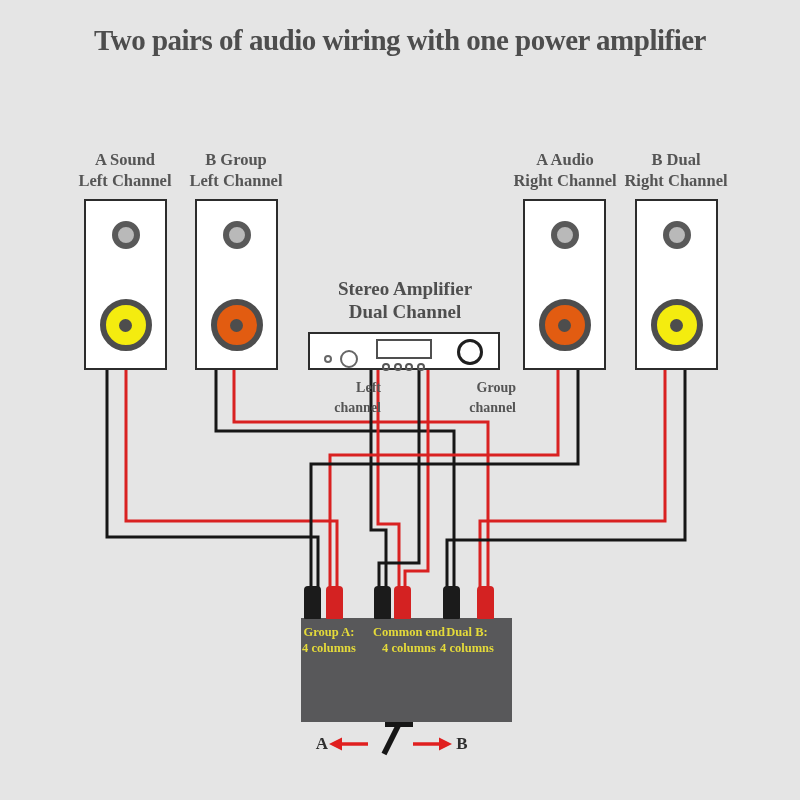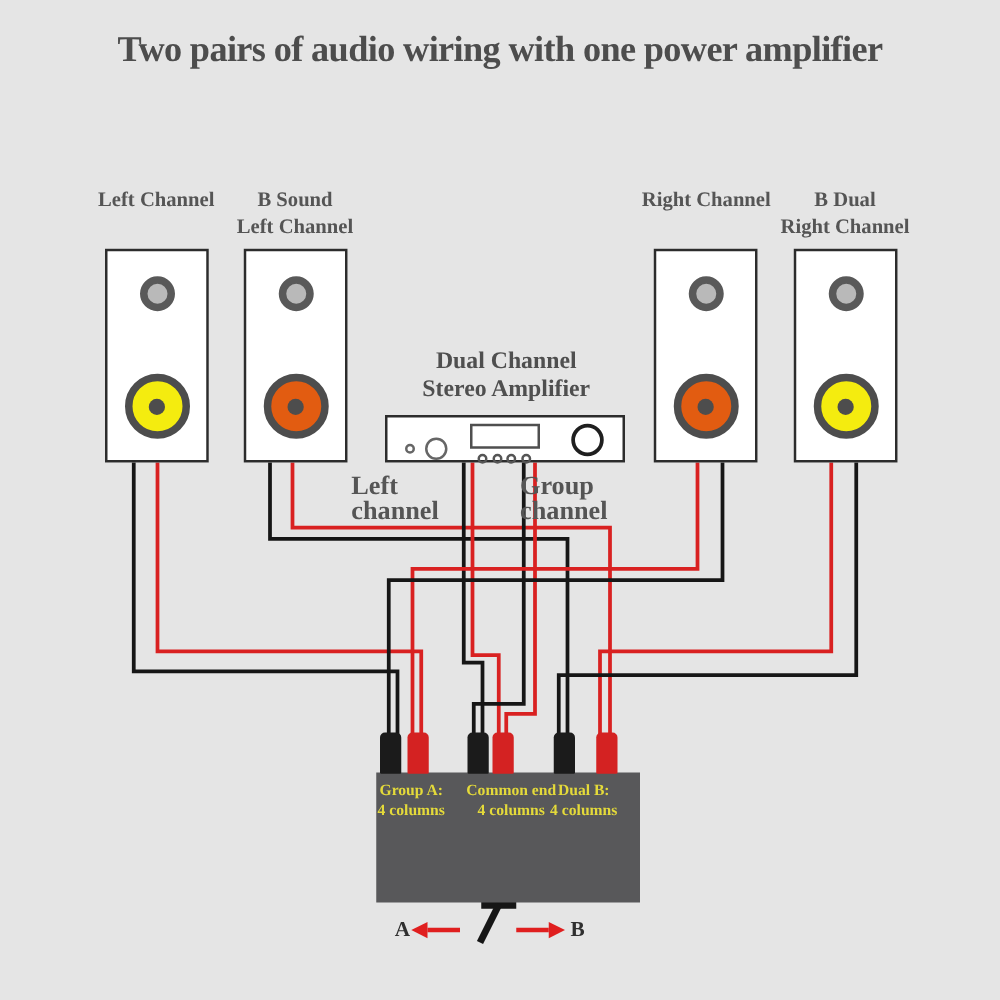--- a/index.html
+++ b/index.html
@@ -38,22 +38,22 @@
   .amp .jack{position:absolute;left:30px;top:16px;width:18px;height:18px;border:2px solid #666;
              border-radius:50%;box-sizing:border-box;}
   .amp .display{position:absolute;left:66px;top:5px;width:56px;height:20px;
                 border:2px solid #4f4f4f;box-sizing:border-box;}
   .amp .btn{position:absolute;top:29px;width:8px;height:8px;border:2px solid #555;
             border-radius:50%;box-sizing:border-box;}
   .amp .b1{left:72px;} .amp .b2{left:83.5px;} .amp .b3{left:95px;} .amp .b4{left:106.5px;}
   .amp .knob{position:absolute;left:147px;top:5px;width:26px;height:26px;border:3px solid #1f1f1f;
              border-radius:50%;box-sizing:border-box;}
 
-  .out-label{position:absolute;top:378px;width:100px;text-align:left;
-             font-size:21px;line-height:20px;font-weight:600;color:var(--text-gray);z-index:4;}
+  .out-label{position:absolute;top:378px;width:100px;text-align:right;
+             font-size:14px;line-height:20px;font-weight:600;color:var(--text-gray);z-index:4;}
   .out-left{left:281px;} .out-right{left:416px;}
 
   
   #wire-layer{position:absolute;left:0;top:0;z-index:1;}
   .arrow-line{stroke:var(--arrow-red);stroke-width:3.5px;}
   .arrow-head{fill:var(--arrow-red);}
   .lever{stroke:#161616;stroke-width:5.5px;}
 
   
   .plug{position:absolute;top:586px;width:17px;height:33px;border-radius:4px 4px 1px 1px;z-index:3;}
@@ -72,27 +72,29 @@
   .ab-a{left:309px;} .ab-b{left:449px;}
 </style>
 </head>
 <body>
 
 <div id="stage">
 
   <div class="title">Two pairs of audio wiring with one power amplifier</div>
 
   <div class="spk-label lbl-asl">
+    <div>A Sound</div>
     <div>Left Channel</div>
   </div>
   <div class="spk-label lbl-bsl">
-    <div>B Sound</div>
+    <div>B Group</div>
     <div>Left Channel</div>
   </div>
   <div class="spk-label lbl-asr">
+    <div>A Audio</div>
     <div>Right Channel</div>
   </div>
   <div class="spk-label lbl-bsr">
     <div>B Dual</div>
     <div>Right Channel</div>
   </div>
 
   <div class="speaker pos-asl">
     <div class="tweeter"></div>
     <div class="woofer yellow">
@@ -112,22 +114,22 @@
       </div>
   </div>
   <div class="speaker pos-bsr">
     <div class="tweeter"></div>
     <div class="woofer yellow">
         <div class="dot"></div>
       </div>
   </div>
 
   <div class="amp-label">
+    <div>Stereo Amplifier</div>
     <div>Dual Channel</div>
-    <div>Stereo Amplifier</div>
   </div>
   <div class="amp">
     <div class="led"></div>
     <div class="jack"></div>
     <div class="display"></div>
     <div class="btn b1"></div>
     <div class="btn b2"></div>
     <div class="btn b3"></div>
     <div class="btn b4"></div>
     <div class="knob"></div>

